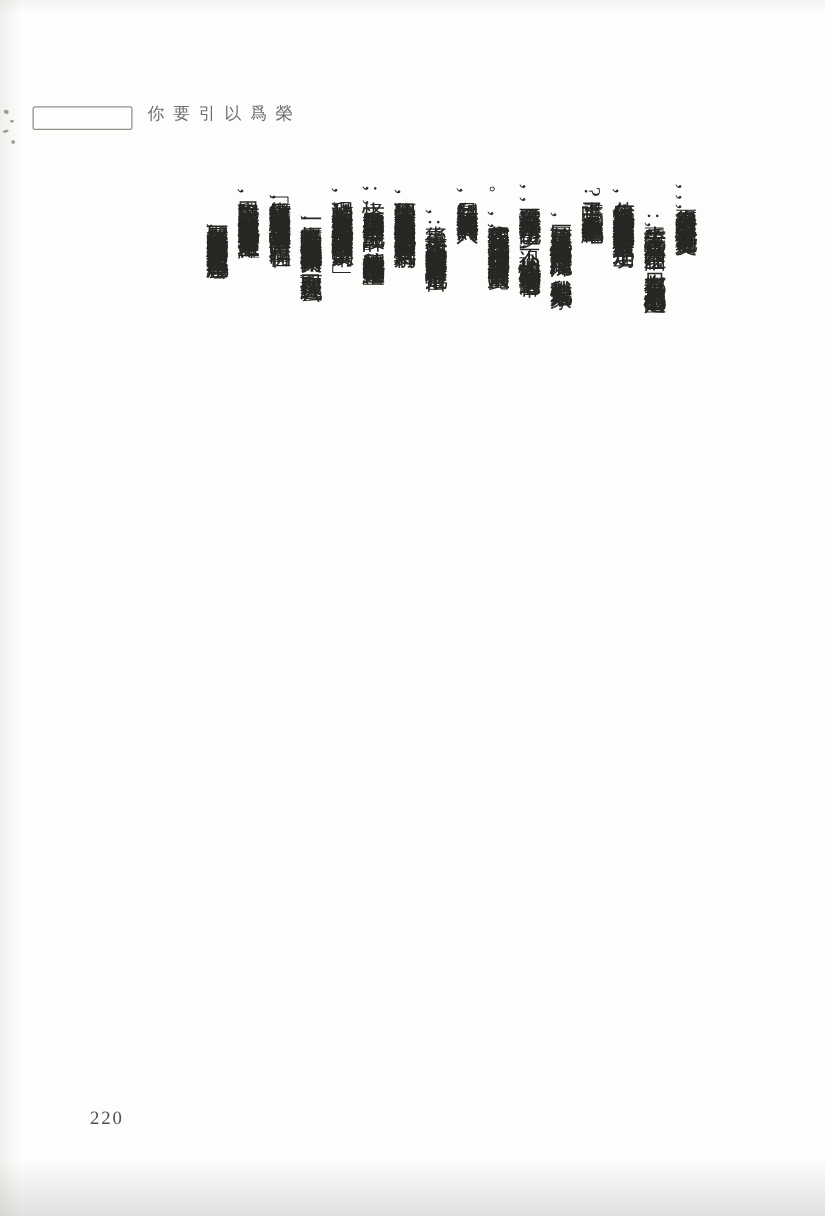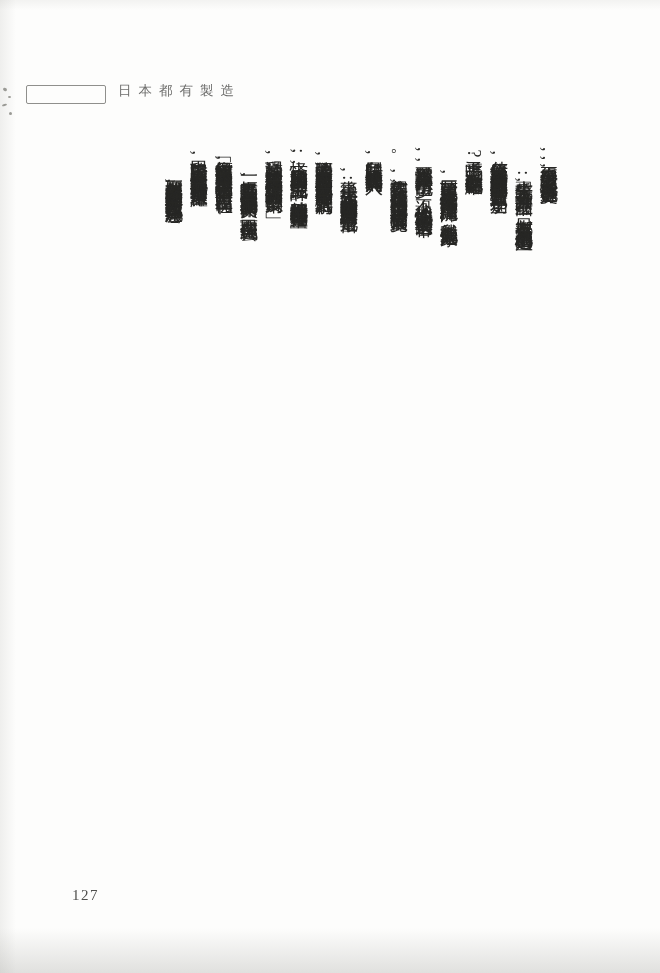--- a/index.html
+++ b/index.html
@@ -87,34 +87,34 @@
 
 <div class="scan-bg"></div>
 
 <div class="edge-speck speck1"></div>
 <div class="edge-speck speck2"></div>
 <div class="edge-speck speck3"></div>
 <div class="edge-speck speck4"></div>
 
 <div class="header-box"></div>
 
-<div class="running-title">日本都有製造</div>
+<div class="running-title">你要引以爲榮</div>
 
 <div id="text-block">
     <div class="col">,磨得兩手發酸,心裡發毛,這個罪也眞不好受。</div>
     <div class="col indent">大千先生笑著說:「其實,墨汁在中國、日本都有製造,只是不放心他們用的是些</div>
     <div class="col">什麼化學原料,因爲有些用墨汁的畫經過裱畫過程就容易暈開,破壞畫面,那不是全功</div>
     <div class="col">盡棄了嗎?所以委曲你們辛苦點吧!」</div>
     <div class="col indent">巨荷圖完成後,大千先生又恢復往日的神情,繼續擺龍門陣。我從旁觀察他老人家</div>
     <div class="col">,體重至少減輕五公斤,鬍子也白了不少。不過,他愉快的心情,補償了這些天的辛苦</div>
     <div class="col">。作畫的過程,我都一一攝入鏡頭,日後也帶到法國去,舉行稀世罕見的一幅畫展覽;</div>
     <div class="col">印製目錄時,也將作畫的過程的照片刊入。</div>
     <div class="col indent">事後,大千先生說:「你照的這些照片在巴黎深得名畫家常玉的讚許;他是最早留</div>
     <div class="col">學法國的西畫家,有中國馬蒂斯的稱號,他的資格比趙無極要老的多了,只是脾氣特別</div>
     <div class="col">古怪;這次編印巨荷圖的目錄,完全由他設計。他特別稱讚你的照片每張都把握住繪畫</div>
     <div class="col">過程的精神,所以才將全部編入目錄內,常玉難得讚揚別人的作品,你要引以爲榮。」</div>
     <div class="col indent">一幅畫展覽轟動了歐陸,也傳遍了世界各地的藝術界及美術館。巴西聖保羅近代藝</div>
     <div class="col">術館舉辦第二屆「雙年藝展」時,特別邀請大千先生榮譽展出,當時,〈巨荷圖〉仍在</div>
     <div class="col">巴黎隆重展出,原來要在歐洲各地巡迴展覽,只得提前自巴黎空運來聖保羅。</div>
     <div class="col indent">聖保羅雙年藝展大廈是一幢新型建築物摩登大樓,在依比拉布也拉四百週年紀念公</div>
   </div>
 
-<div class="page-number">127</div>
+<div class="page-number">220</div>
 
 </body></html>

